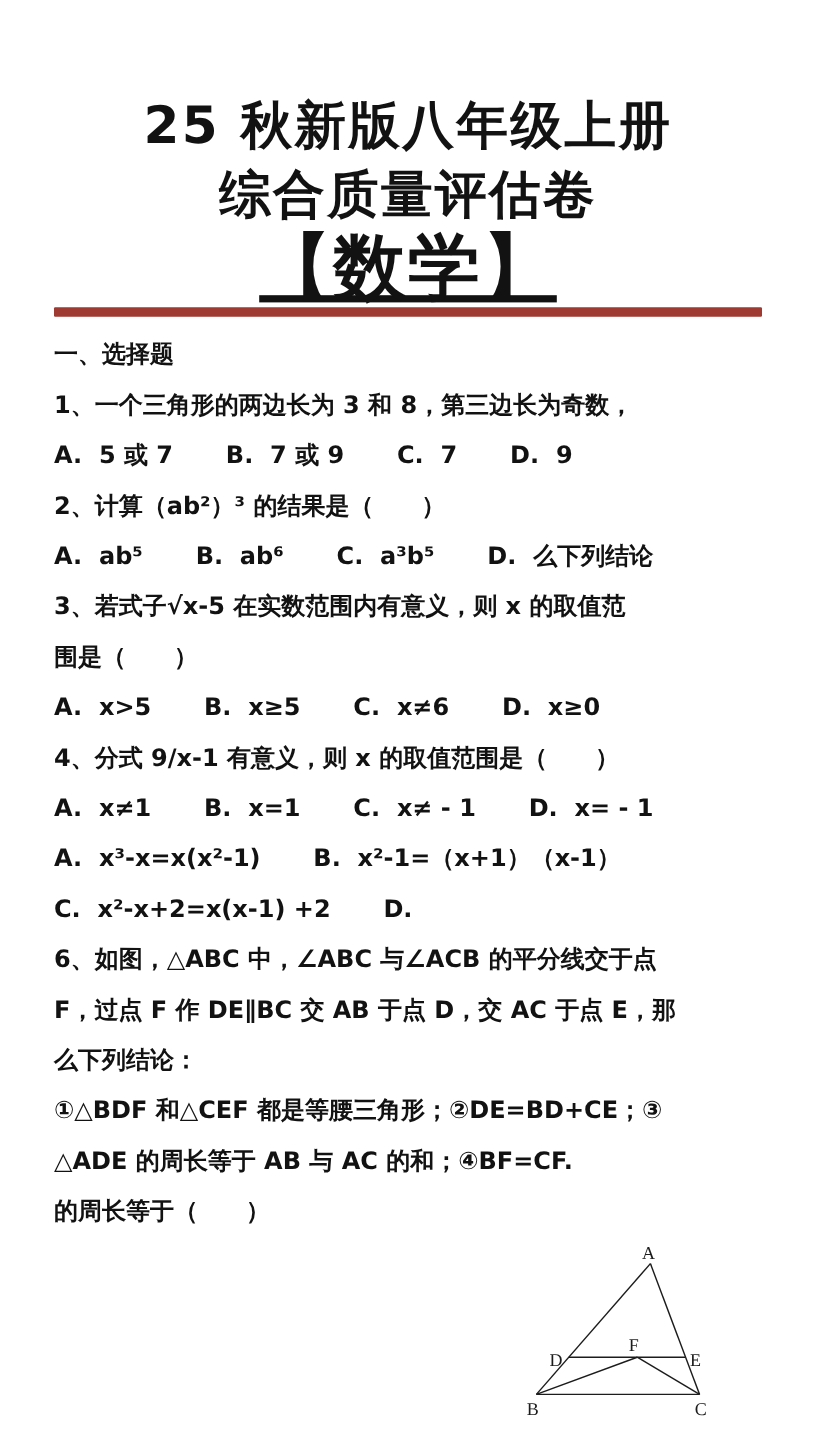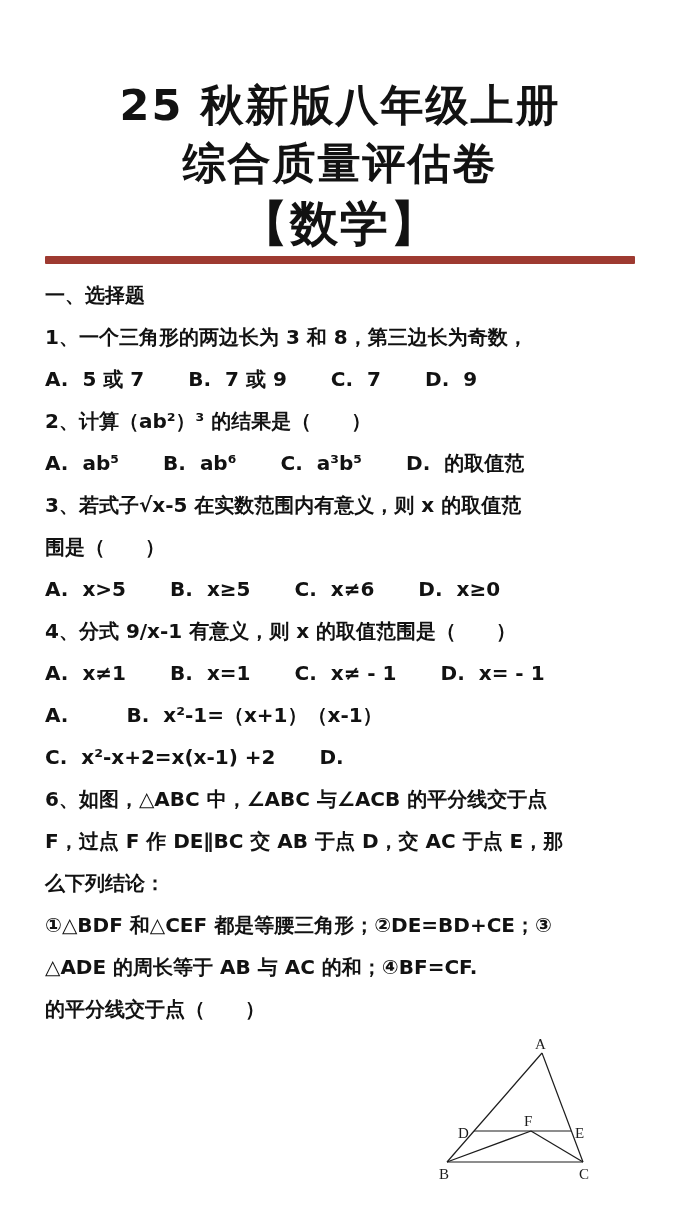--- a/index.html
+++ b/index.html
@@ -9,21 +9,21 @@
     margin:0 auto;
     background:#ffffff;
     overflow:hidden;
     font-family:"DejaVu Sans",sans-serif;
     font-weight:700;
     color:#121212;
   }
   
   .title-block{padding-top:76px;text-align:center;}
   .t-main{font-size:43px;line-height:58px;font-weight:800;letter-spacing:2px;}
-  .t-subject{font-size:48px;line-height:62px;font-weight:800;letter-spacing:2px;}
+  .t-subject{font-size:60px;line-height:62px;font-weight:800;letter-spacing:2px;text-decoration:underline;}
   
   .divider{height:8px;margin:2px 45px 0 45px;background:#9e3a31;border-radius:1px;}
   
   .content{padding:10px 45px 0 45px;font-size:20px;line-height:42px;}
   .content p{margin:0;}
   .line{white-space:nowrap;}
   .heading{font-weight:800;}
   .options-row{display:flex;gap:44px;}
   .option{white-space:nowrap;display:inline-flex;}
   .opt-label{margin-right:14px;}
@@ -82,21 +82,21 @@
             <span class="option">
               <span class="opt-label">B.</span>
               <span class="opt-text">ab⁶</span>
             </span>
             <span class="option">
               <span class="opt-label">C.</span>
               <span class="opt-text">a³b⁵</span>
             </span>
             <span class="option">
               <span class="opt-label">D.</span>
-              <span class="opt-text">的取值范</span>
+              <span class="opt-text">么下列结论</span>
             </span>
           </p>
         </section>
         <section>
           <p class="line">3、若式子√x-5 在实数范围内有意义，则 x 的取值范</p>
           <p class="line">围是（　　）</p>
           <p class="line options-row">
             <span class="option">
               <span class="opt-label">A.</span>
               <span class="opt-text">x&gt;5</span>
@@ -133,20 +133,21 @@
             <span class="option">
               <span class="opt-label">D.</span>
               <span class="opt-text">x= - 1</span>
             </span>
           </p>
         </section>
         <section>
           <p class="line options-row">
             <span class="option">
               <span class="opt-label">A.</span>
+              <span class="opt-text">x³-x=x(x²-1)</span>
             </span>
             <span class="option">
               <span class="opt-label">B.</span>
               <span class="opt-text">x²-1=（x+1）（x-1）</span>
             </span>
           </p>
           <p class="line options-row">
             <span class="option">
               <span class="opt-label">C.</span>
               <span class="opt-text">x²-x+2=x(x-1) +2</span>
@@ -155,21 +156,21 @@
               <span class="opt-label">D.</span>
             </span>
           </p>
         </section>
         <section>
           <p class="line">6、如图，△ABC 中，∠ABC 与∠ACB 的平分线交于点</p>
           <p class="line">F，过点 F 作 DE∥BC 交 AB 于点 D，交 AC 于点 E，那</p>
           <p class="line">么下列结论：</p>
           <p class="line">①△BDF 和△CEF 都是等腰三角形；②DE=BD+CE；③</p>
           <p class="line">△ADE 的周长等于 AB 与 AC 的和；④BF=CF.</p>
-          <p class="line">的平分线交于点（　　）</p>
+          <p class="line">的周长等于（　　）</p>
         </section>
       </div>
   </main>
 
   <svg class="figure" viewBox="0 0 185 155">
     <line x1="114" y1="17" x2="19" y2="126"></line>
     <line x1="114" y1="17" x2="155" y2="126"></line>
     <line x1="19" y1="126" x2="155" y2="126"></line>
     <line x1="46" y1="95" x2="143" y2="95"></line>
     <line x1="19" y1="126" x2="103" y2="95"></line>

